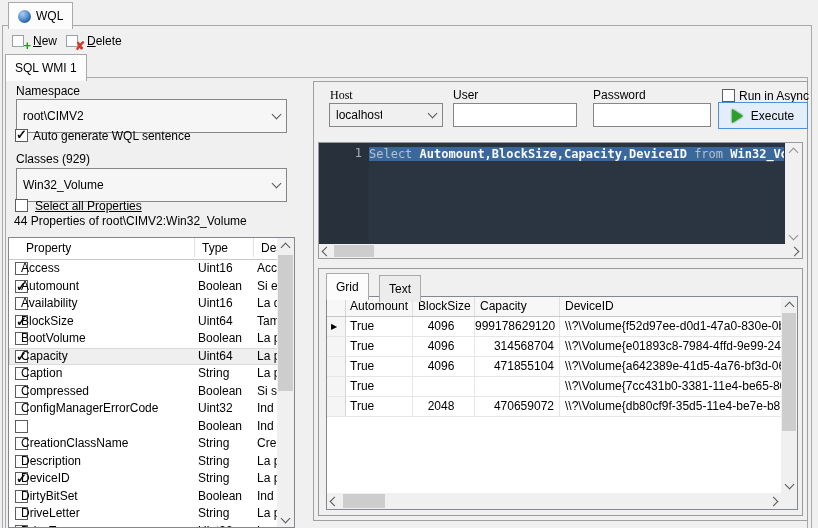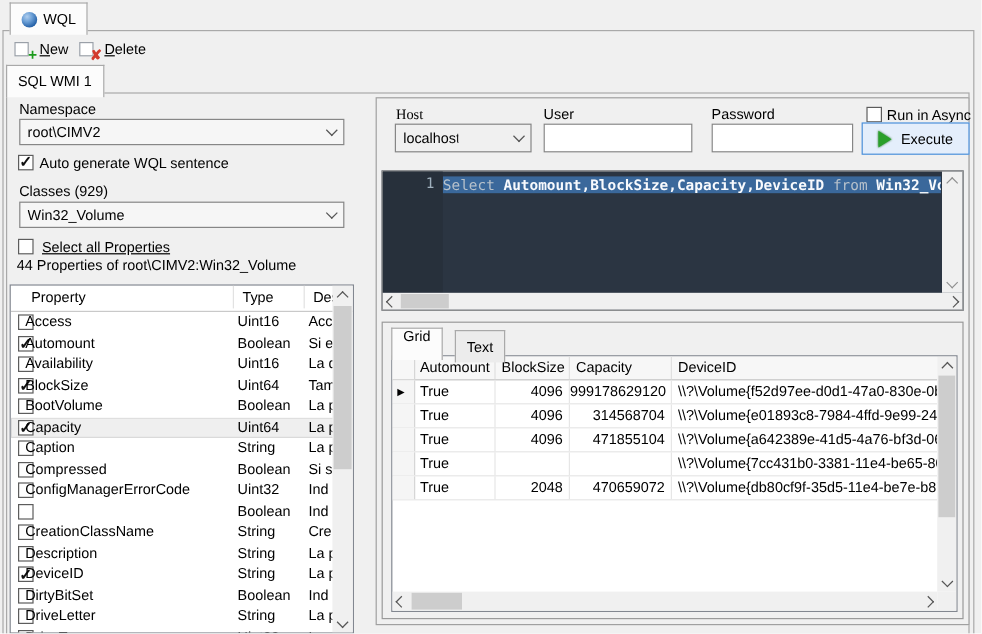--- a/index.html
+++ b/index.html
@@ -18,21 +18,21 @@
   
   .tbtn{position:absolute;display:flex;align-items:center;gap:4px;height:22px;padding:0 4px;cursor:default;}
   .doc{position:relative;width:17px;height:15px;}
   .doc .sheet{position:absolute;left:0;top:1px;width:12px;height:12px;background:#fff;border:1px solid #9aa0a8;box-sizing:border-box;}
   .doc .plus{position:absolute;right:-2px;bottom:-3px;color:#1c9a1c;font-weight:bold;font-size:13px;line-height:12px;text-shadow:0 0 1px #fff;}
   .doc .xmark{position:absolute;right:-2px;bottom:-3px;color:#d23a2e;font-weight:bold;font-size:12px;line-height:12px;text-shadow:0 0 1px #fff;}
 
   
   .lbl{position:absolute;white-space:nowrap;}
   .combo{position:absolute;display:flex;align-items:center;background:#f6f6f6;border:1px solid #868686;
-         box-sizing:border-box;padding:0 6px;height:22px;}
+         box-sizing:border-box;padding:0 6px;height:34px;}
   .combo .val{flex:1;white-space:nowrap;overflow:hidden;}
   .txt{position:absolute;background:#fff;border:1px solid #868686;box-sizing:border-box;height:24px;
        font-family:"Liberation Sans",sans-serif;font-size:12px;padding:0 4px;}
   .chev{display:inline-block;width:6px;height:6px;border-right:1.5px solid #555;border-bottom:1.5px solid #555;}
   .chev.down{transform:rotate(45deg);margin-top:-3px;}
   .chev.up{transform:rotate(-135deg);margin-top:3px;}
   .chev.left{transform:rotate(135deg);}
   .chev.right{transform:rotate(-45deg);}
   .chev.lite{border-color:#8f8f8f;}
 
@@ -75,21 +75,21 @@
   .plain{color:#f8fafd;font-weight:bold;}
   .grid{position:absolute;background:#fff;border:1px solid #828790;box-sizing:border-box;overflow:hidden;}
   .ghead{position:relative;height:19px;line-height:19px;background:#f7f7f7;border-bottom:1px solid #c6c6c6;}
   .gcol{position:absolute;top:0;bottom:0;padding-left:5px;box-sizing:border-box;border-right:1px solid #e0e0e0;white-space:nowrap;overflow:hidden;}
   .grow{position:relative;height:19px;line-height:19px;border-bottom:1px solid #e6e6e6;}
   .mcell{position:absolute;left:0;top:0;bottom:0;width:18px;background:#f5f5f5;border-right:1px solid #d6d6d6;}
   .grow.current .mcell::after{content:"\25B6";position:absolute;left:4px;top:0;font-size:8px;color:#000;}
   .ghead .mcell{background:#f7f7f7;}
   .cell{position:absolute;top:0;bottom:0;white-space:nowrap;overflow:hidden;box-sizing:border-box;border-right:1px solid #e6e6e6;}
   .c-auto{left:18px;width:68px;padding-left:5px;}
-  .c-block{left:86px;width:62px;text-align:right;padding-right:5px;}
+  .c-block{left:86px;width:62px;text-align:center;padding-right:5px;}
   .c-cap{left:148px;width:85px;text-align:right;padding-right:5px;}
   .c-dev{left:233px;right:0;padding-left:5px;border-right:none;}
   u{text-decoration:underline;}
 </style>
 </head>
 <body>
 
 <div class="window">
 
   <div class="tab" style="left:8px;top:2px;height:24px;">
@@ -293,21 +293,21 @@
           <span class="chev left"></span>
         </span>
       <span class="thumb" style="left:15px;top:1px;bottom:1px;width:40px;"></span>
       <span class="arr">
           <span class="chev right"></span>
         </span>
     </div>
   </div>
 
   <div class="panel" style="left:318px;top:268px;width:485px;height:248px;border-color:#9a9a9a;">
-    <div class="tab rtabs" style="left:7px;top:4px;align-items:flex-end;">
+    <div class="tab rtabs" style="left:7px;top:4px;">
       <span>Grid</span>
     </div>
     <div class="tab" style="left:60px;top:6px;height:21px;background:#ececec;z-index:2;">
       <span>Text</span>
     </div>
 
     <div class="grid" style="left:7px;top:27px;width:472px;height:214px;">
 
       <div class="ghead" style="margin-right:16px;">
         <span class="mcell"></span>

